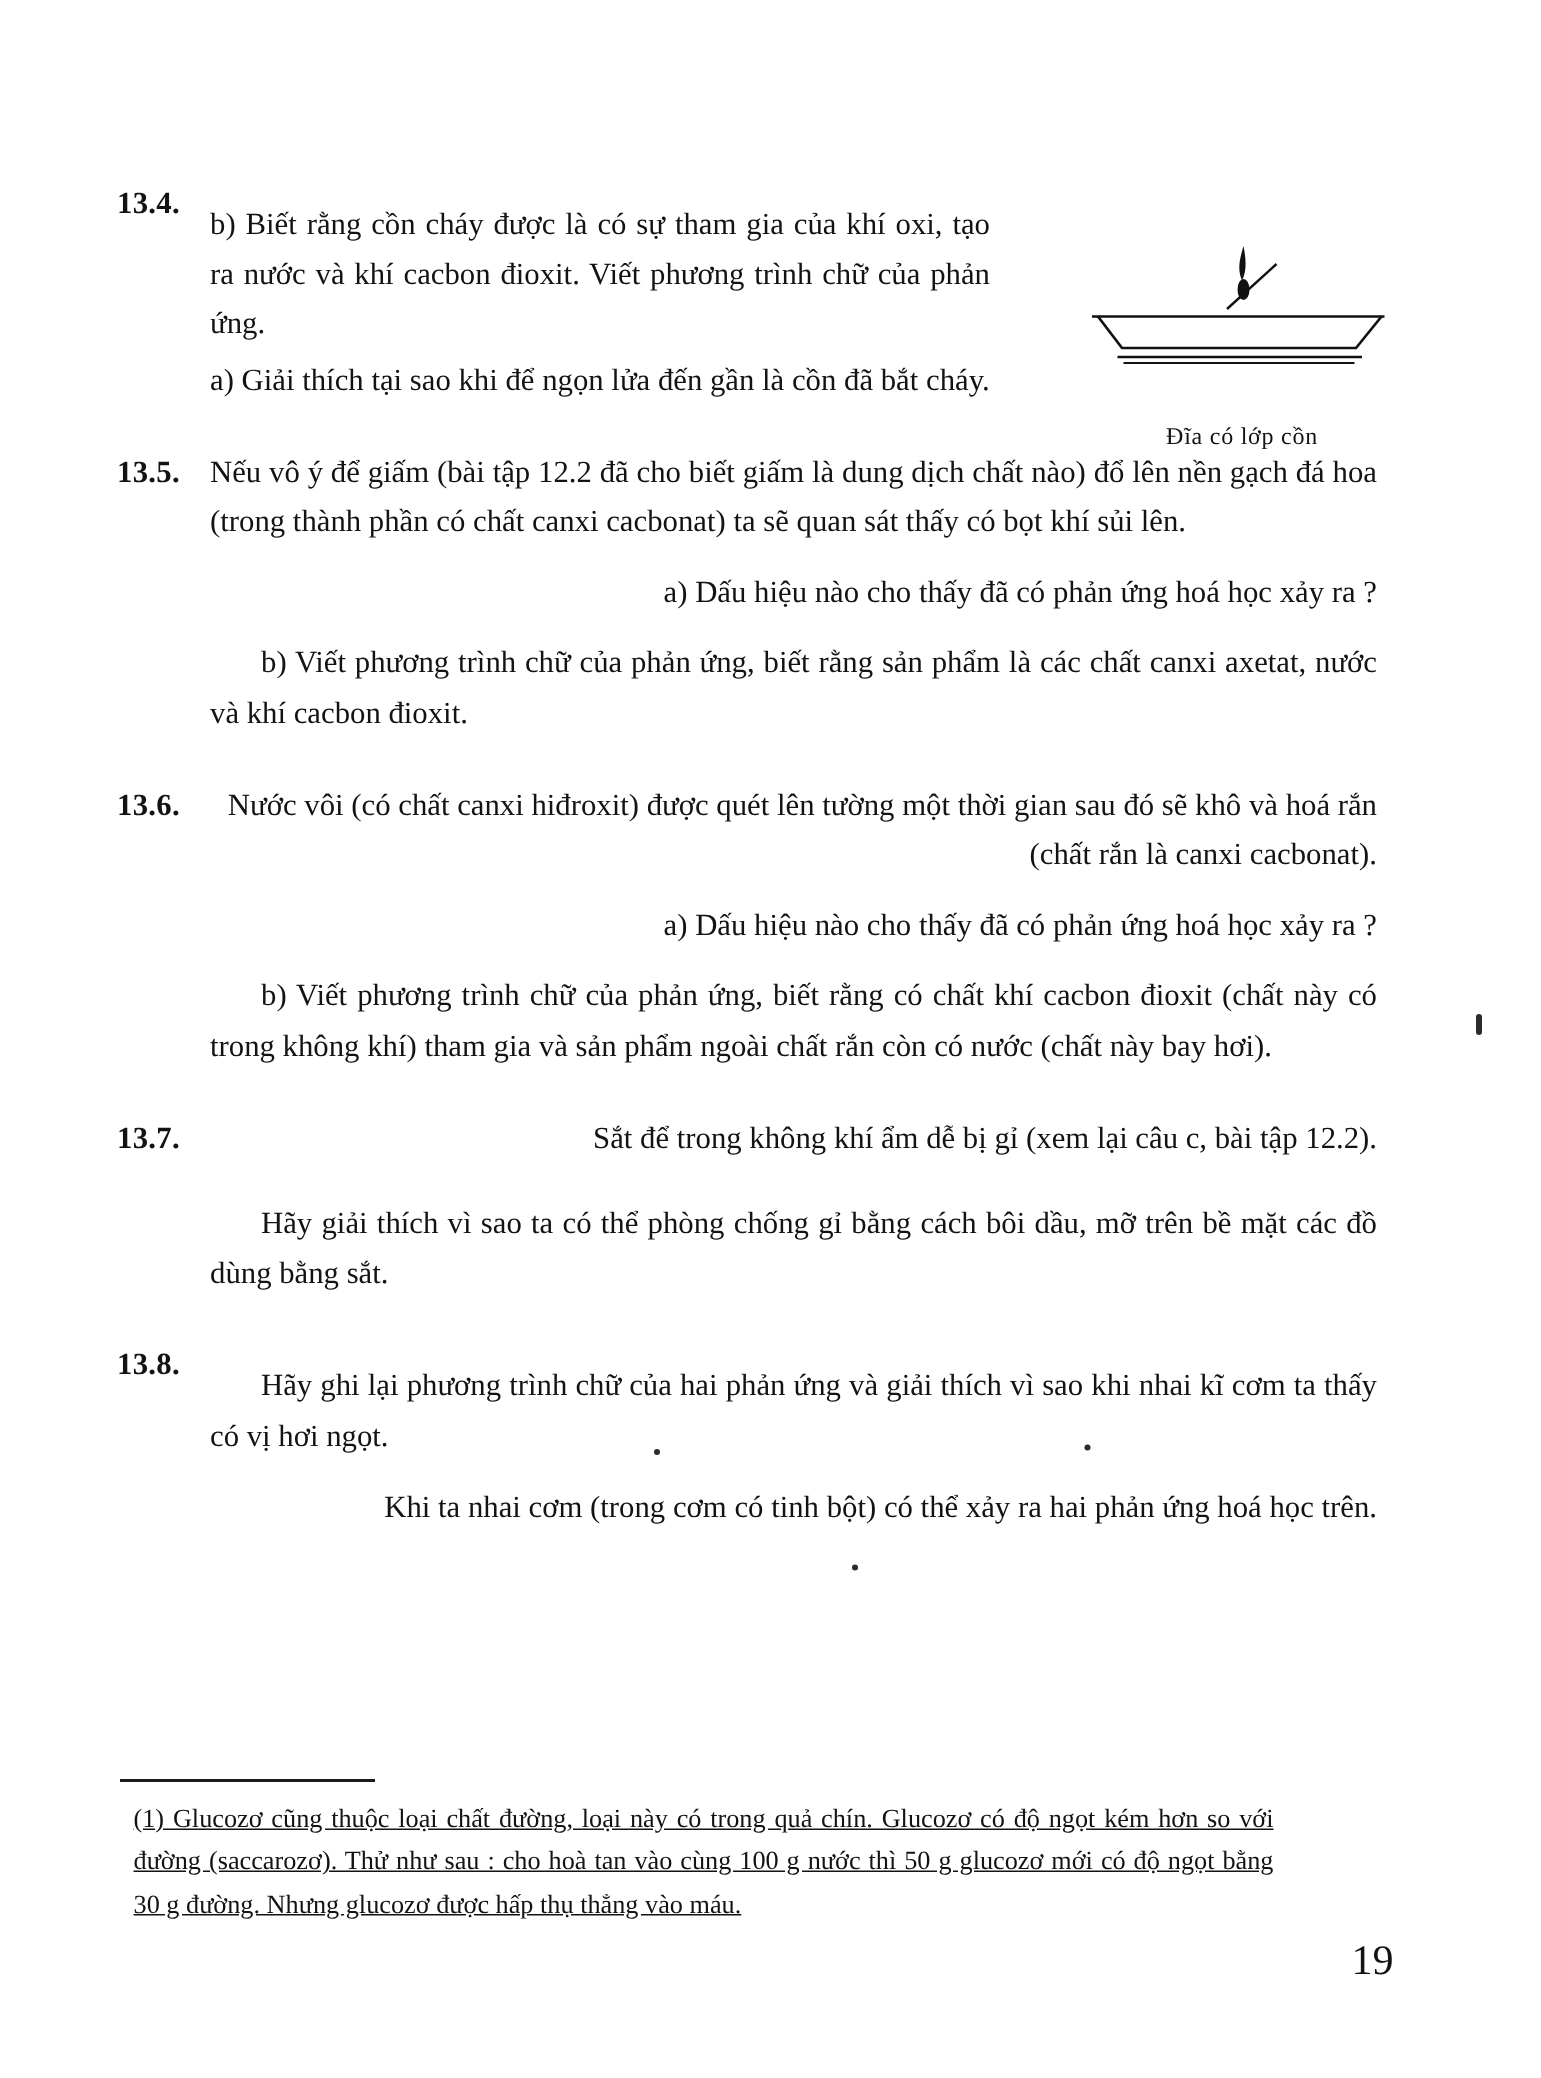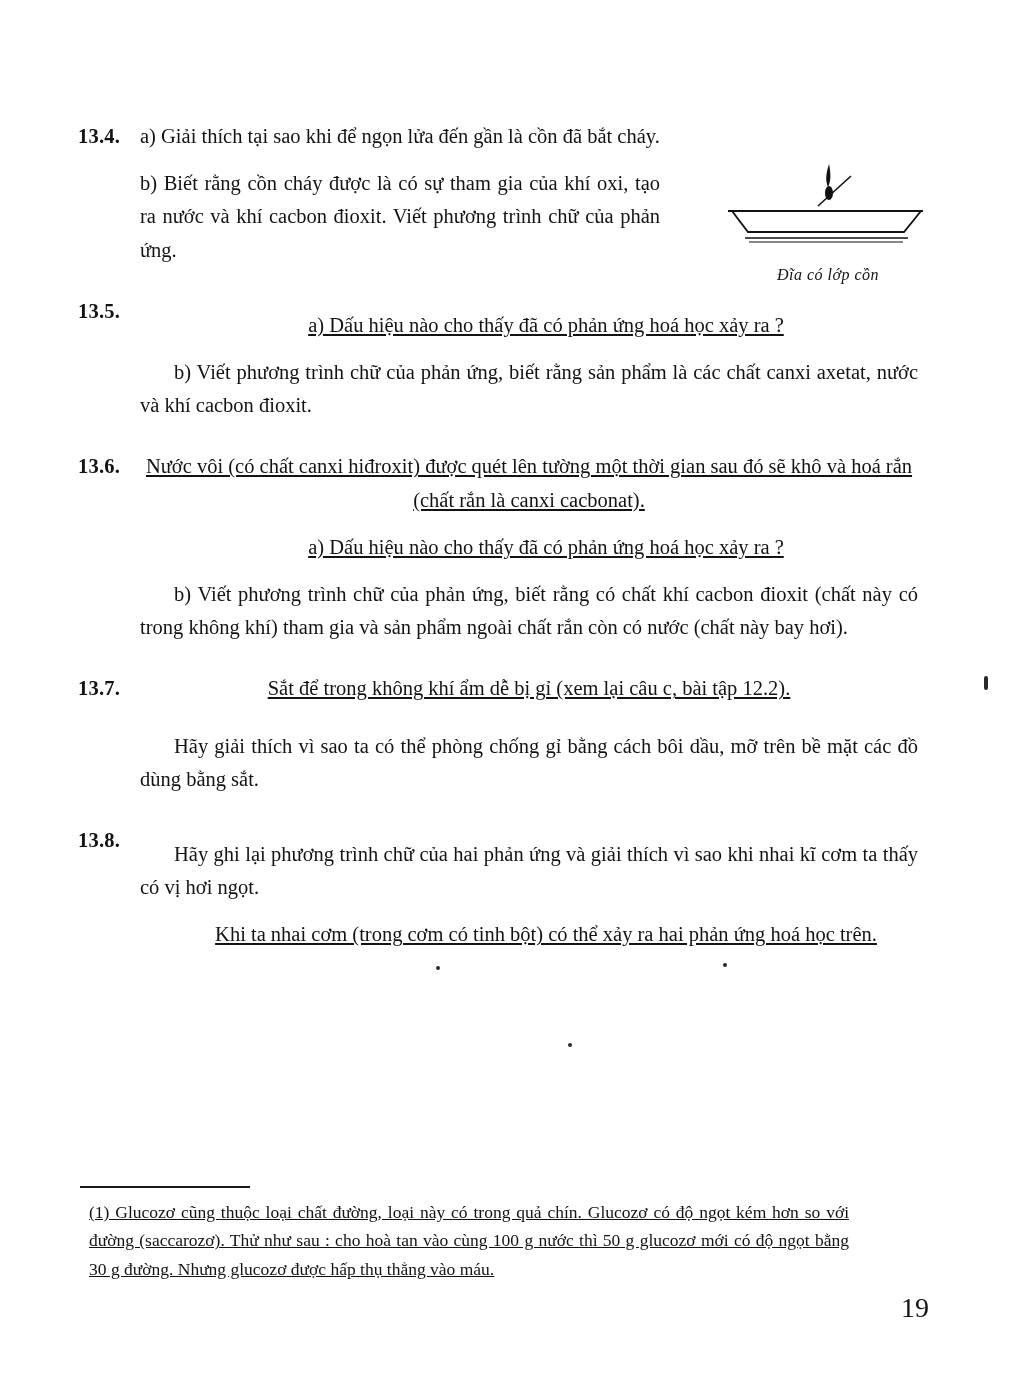--- a/index.html
+++ b/index.html
@@ -48,39 +48,37 @@
   }
   .para {
     margin: 0 0 4px 0;
     text-align: justify;
     text-justify: inter-word;
   }
   .para.indent {
     text-indent: 34px;
   }
   .para.last {
-    text-align: center;
-    text-decoration: underline;
+    text-align: right;
   }
   
   .ex-134 .ex-body {
     width: 520px;
     flex: 0 0 520px;
   }
   .figure-wrap {
     position: absolute;
     left: 640px;
     top: 36px;
     width: 220px;
     text-align: center;
   }
   .figure-cap {
     font-size: 16px;
-    font-style: italic;
-    margin-top: 6px;
+    margin-top: 22px;
     letter-spacing: 0.5px;
   }
   .rel {
     position: relative;
   }
   sup.fn {
     font-size: 12px;
     vertical-align: super;
   }
   .footnote-rule {
@@ -117,22 +115,22 @@
 </head>
 <body>
 
 <div class="page">
 
   <div class="content">
 
     <div class="ex ex-134 rel">
       <div class="ex-num">13.4.</div>
       <div class="ex-body">
+        <p class="para" style="margin-top:14px">b) Biết rằng cồn cháy được là có sự tham gia của khí oxi, tạo ra nước và khí cacbon đioxit. Viết phương trình chữ của phản ứng.</p>
         <p class="para">a) Giải thích tại sao khi để ngọn lửa đến gần là cồn đã bắt cháy.</p>
-        <p class="para" style="margin-top:14px">b) Biết rằng cồn cháy được là có sự tham gia của khí oxi, tạo ra nước và khí cacbon đioxit. Viết phương trình chữ của phản ứng.</p>
       </div>
       <div class="figure-wrap">
         <svg width="220" height="100" viewBox="0 0 220 100">
 
           <path d="M111 8 C108 18 107 24 110 31 C113 25 113 18 111 8 Z" fill="#111"></path>
           <ellipse cx="111" cy="37" rx="4" ry="7" fill="#111"></ellipse>
 
           <line x1="100" y1="50" x2="133" y2="20" stroke="#111" stroke-width="1.6"></line>
 
           <line x1="10" y1="55" x2="205" y2="55" stroke="#111" stroke-width="1.8"></line>
@@ -142,20 +140,21 @@
           <line x1="27" y1="82" x2="190" y2="82" stroke="#111" stroke-width="1.6"></line>
           <line x1="31" y1="86" x2="185" y2="86" stroke="#111" stroke-width="1.2"></line>
         </svg>
         <div class="figure-cap">Đĩa có lớp cồn</div>
       </div>
     </div>
 
     <div class="ex" style="margin-top:24px">
       <div class="ex-num">13.5.</div>
       <div class="ex-body">
+        <p class="para">Nếu vô ý để giấm (bài tập 12.2 đã cho biết giấm là dung dịch chất nào) đổ lên nền gạch đá hoa (trong thành phần có chất canxi cacbonat) ta sẽ quan sát thấy có bọt khí sủi lên.</p>
         <p class="para indent last" style="margin-top:14px">a) Dấu hiệu nào cho thấy đã có phản ứng hoá học xảy ra ?</p>
         <p class="para indent" style="margin-top:14px">b) Viết phương trình chữ của phản ứng, biết rằng sản phẩm là các chất canxi axetat, nước và khí cacbon đioxit.</p>
       </div>
     </div>
 
     <div class="ex" style="margin-top:24px">
       <div class="ex-num">13.6.</div>
       <div class="ex-body">
         <p class="para last">Nước vôi (có chất canxi hiđroxit) được quét lên tường một thời gian sau đó sẽ khô và hoá rắn (chất rắn là canxi cacbonat).</p>
         <p class="para indent last" style="margin-top:14px">a) Dấu hiệu nào cho thấy đã có phản ứng hoá học xảy ra ?</p>

